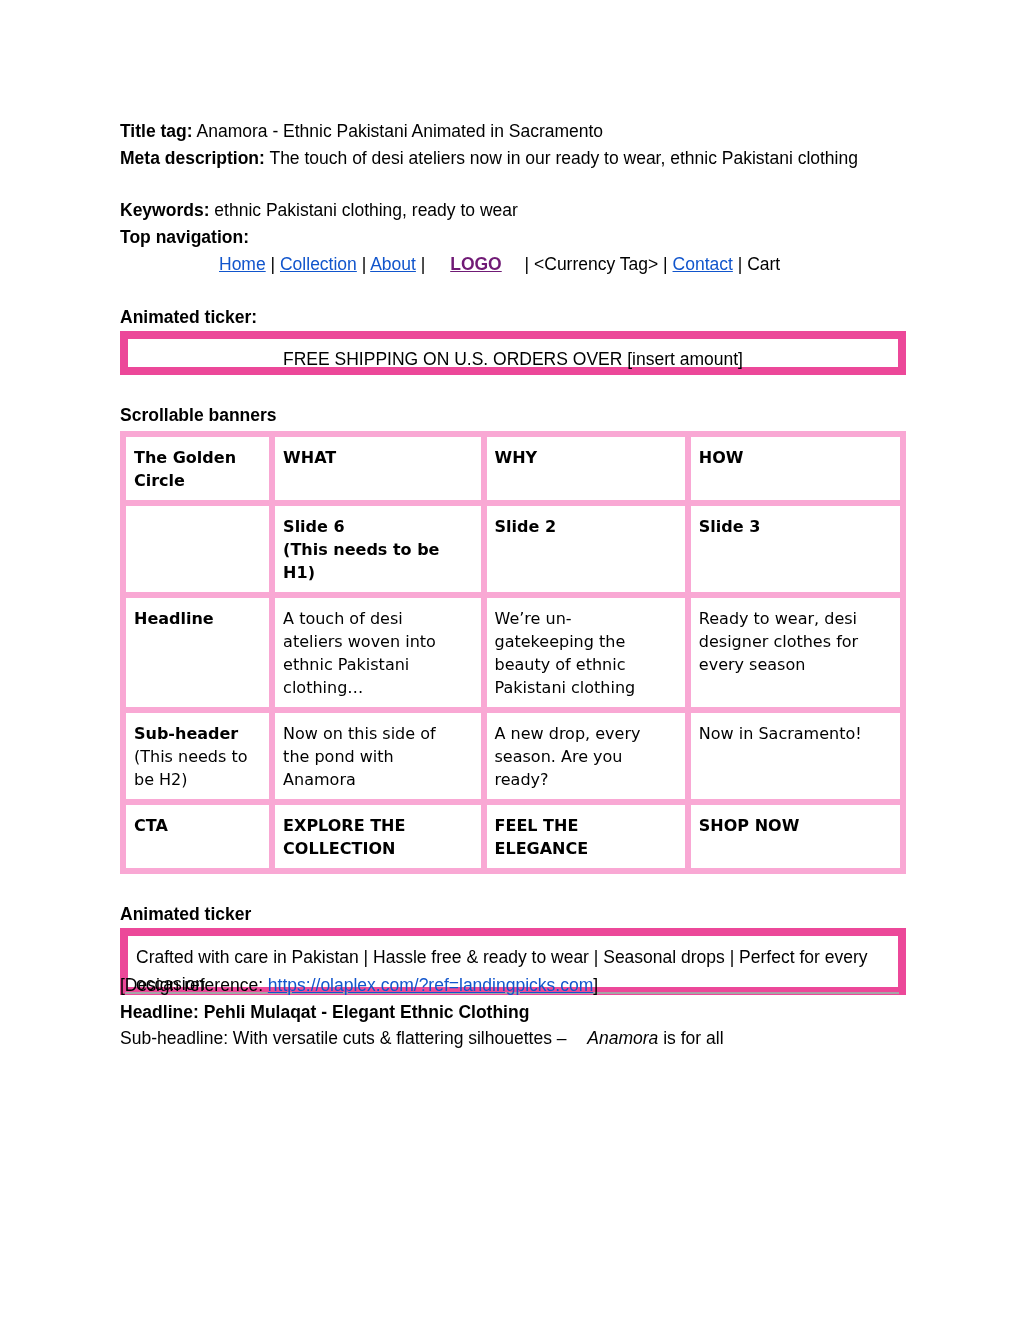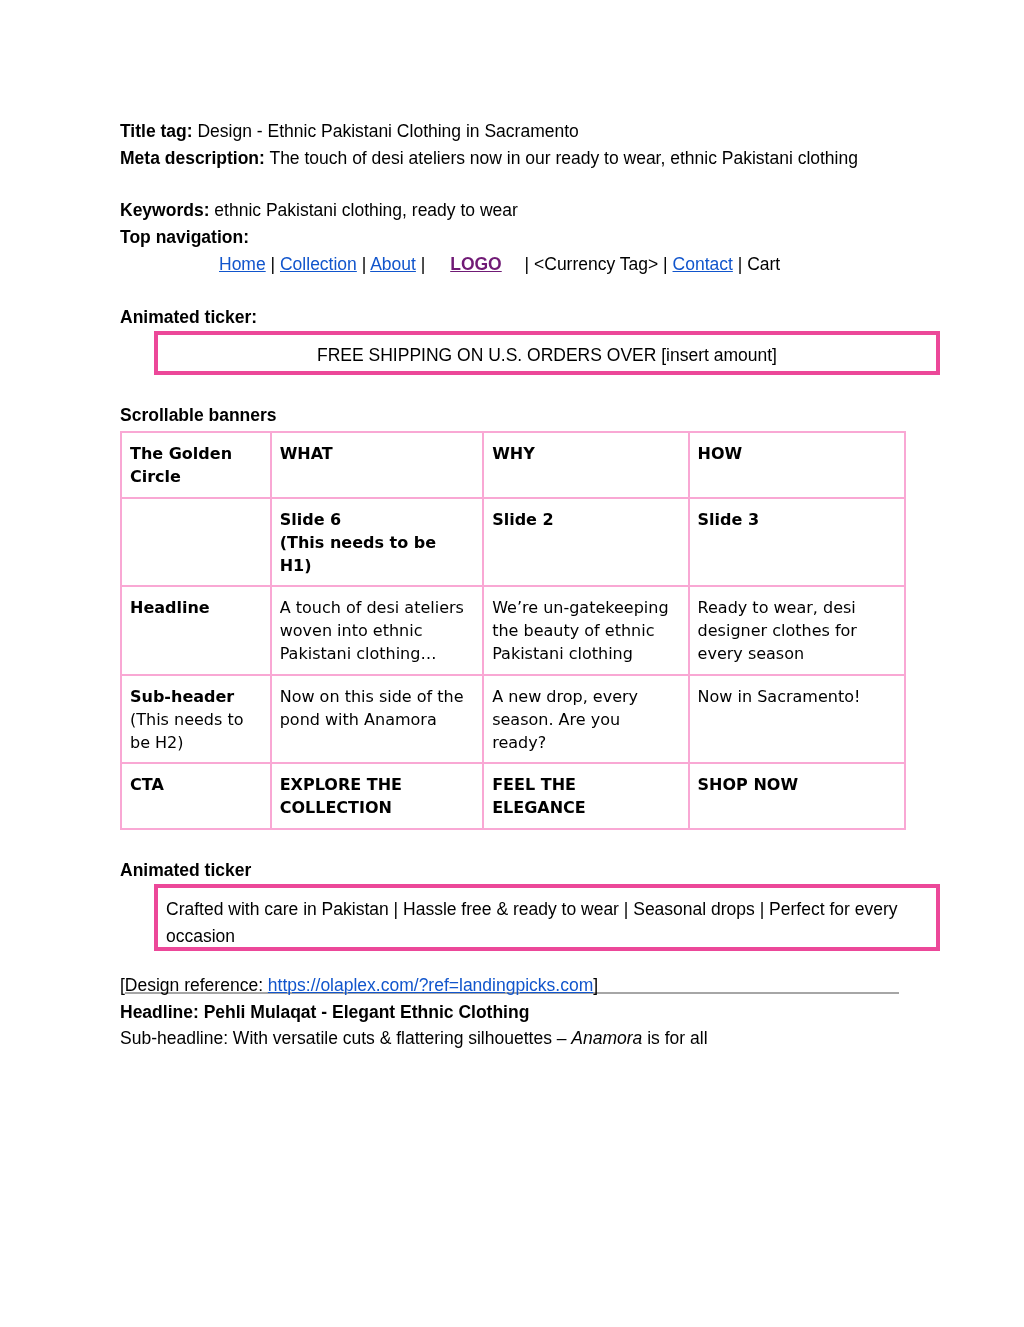--- a/index.html
+++ b/index.html
@@ -36,23 +36,22 @@
     }
     .nav .sep { color: #000; }
     .nav .logo {
       font-weight: bold;
       color: #701a75;
       text-decoration: underline;
       margin-left: 20px;
       margin-right: 18px;
     }
     .box {
-      border: 4px solid #ec4899;
+      border: 8px solid #ec4899;
       box-sizing: border-box;
-      margin-left: 34px;
     }
     .ticker1 {
       margin-top: 1px;
       width: 786px;
       height: 44px;
       text-align: center;
       line-height: 40px;
     }
     .ticker2 {
       margin-top: 1px;
@@ -63,48 +62,48 @@
     }
     table.gc {
       border-collapse: collapse;
       width: 786px;
       margin-top: 2px;
       font-family: "DejaVu Sans", "Liberation Sans", sans-serif;
       font-size: 16px;
       line-height: 23px;
     }
     table.gc td {
-      border: 2px solid #f9a8d4;
+      border: 6px solid #f9a8d4;
       vertical-align: top;
       padding: 9px 16px 8px 8px;
       box-sizing: border-box;
     }
     table.gc td.bold { font-weight: bold; }
     .hr {
       position: absolute;
       left: 125px;
       top: 992px;
       width: 774px;
       height: 2px;
       background: #a6a6a6;
     }
     .bottom {
       position: absolute;
       left: 120px;
       top: 972px;
       width: 785px;
     }
-    .ital { font-style: italic; }
+    .ital { font-style: italic; margin-left: 16px; }
   </style>
 </head>
 <body>
 
 <div class="page">
 
-  <p class="line"><span class="b">Title tag:</span><span> Design - Ethnic Pakistani Clothing in Sacramento</span></p>
+  <p class="line"><span class="b">Title tag:</span><span> Anamora - Ethnic Pakistani Animated in Sacramento</span></p>
 
   <p class="line"><span class="b">Meta description:</span><span> The touch of desi ateliers now in our ready to wear, ethnic Pakistani clothing</span></p>
 
   <div class="spacer"></div>
 
   <p class="line"><span class="b">Keywords:</span><span> ethnic Pakistani clothing, ready to wear</span></p>
 
   <p class="line b">Top navigation:</p>
 
   <p class="line nav">

